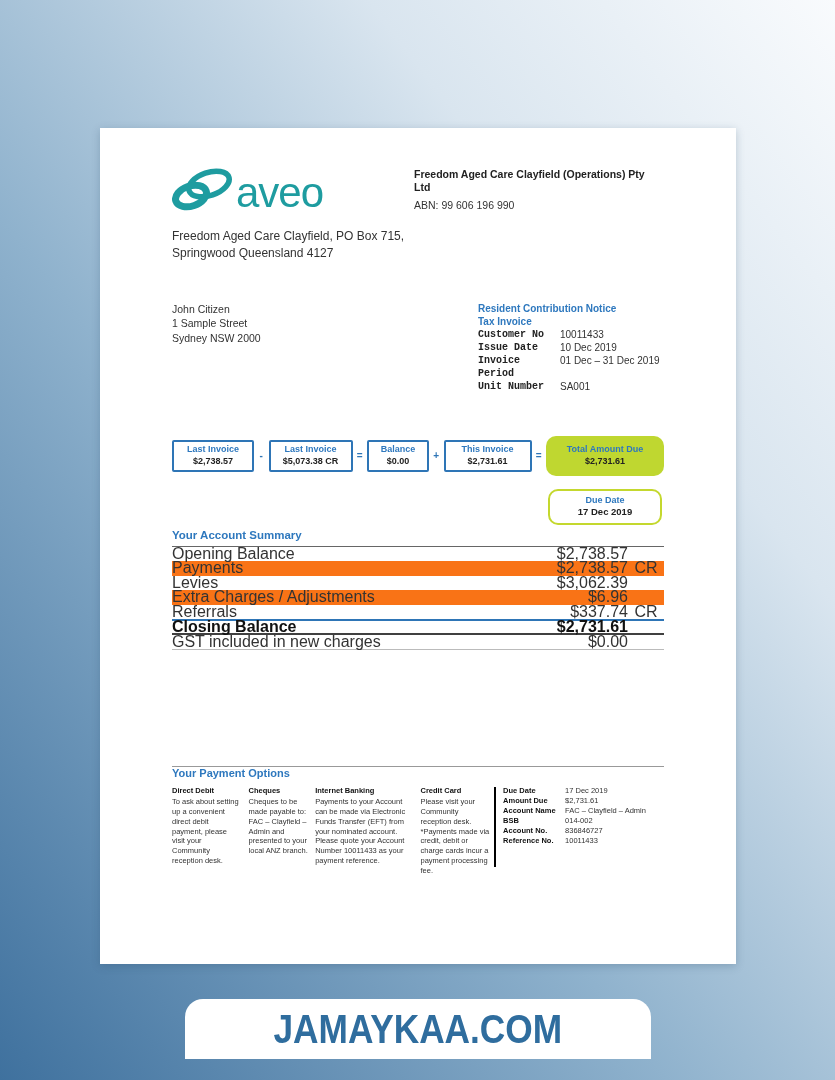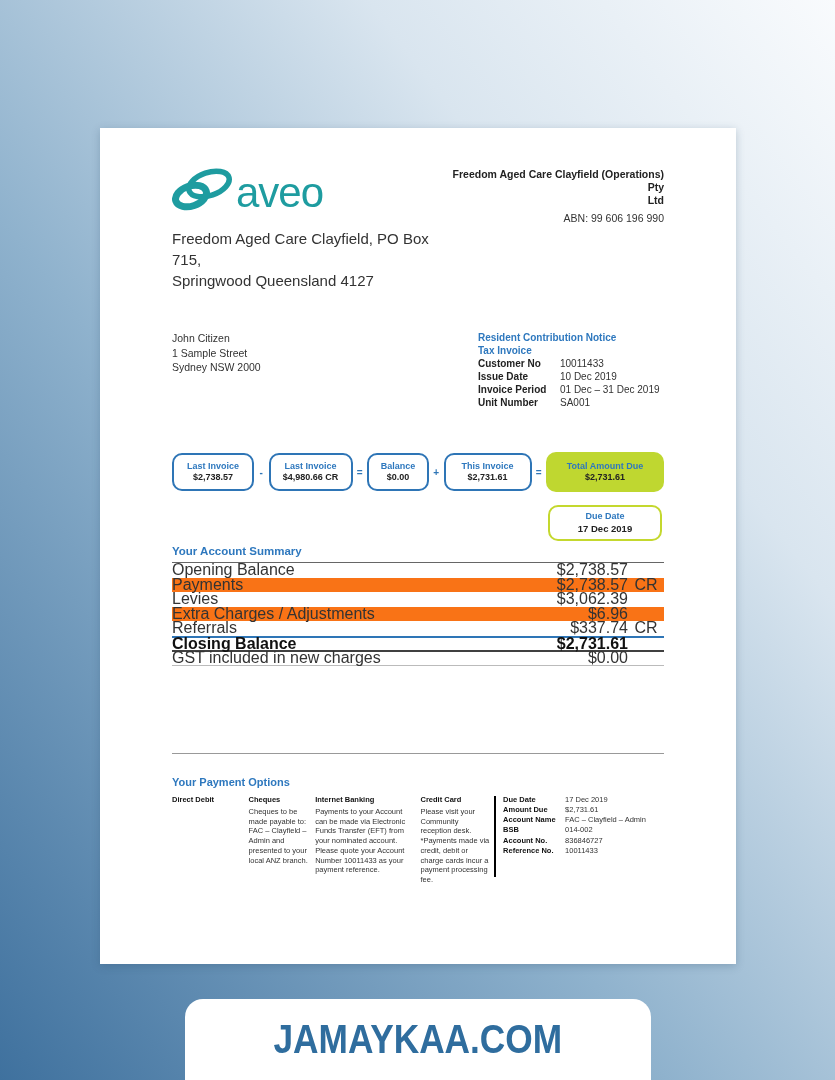--- a/index.html
+++ b/index.html
@@ -13,36 +13,36 @@
   }
   .page {
     position:absolute; left:100px; top:128px; width:636px; height:836px;
     background:#ffffff; box-shadow:0 2px 8px rgba(40,70,100,.25);
     padding:40px 72px 0 72px;
   }
   
   .hdr { display:flex; justify-content:space-between; align-items:flex-start; }
   .logo-wrap { display:flex; align-items:center; }
   .logo-word { font-size:42px; letter-spacing:-1px; color:#1E9CA0; line-height:0.9; margin-left:2px; }
-  .co-block { text-align:right; width:250px; }
+  .co-block { width:250px; }
   .co-name { font-size:10.5px; font-weight:bold; color:#222; line-height:1.25; white-space:pre-line; }
   .co-abn { font-size:10.5px; color:#333; margin-top:5px; }
-  .sender { margin-top:10px; font-size:15px; line-height:1.4; color:#333; }
+  .sender { margin-top:10px; font-size:12px; line-height:1.4; color:#333; }
   
   .info { display:flex; margin-top:40px; }
   .recipient { width:306px; font-size:10.5px; line-height:1.4; color:#333; }
   .notice { width:186px; font-size:10px; }
   .notice-title { color:#2E78BE; font-weight:bold; line-height:1.3; }
   .meta-row { display:flex; line-height:1.3; }
-  .meta-label { width:82px; font-weight:bold; color:#222; }
+  .meta-label { width:82px; font-weight:bold; color:#222;font-family:Liberation Mono, monospace; }
   .meta-value { color:#333; }
   
   .flow { display:flex; align-items:center; margin-top:44px; height:38px; }
   .fbox {
-    border:2px solid #2E75B6; border-radius:10px; height:38px;
+    border:2px solid #2E75B6; border-radius:2px; height:32px;
     display:flex; flex-direction:column; justify-content:center; align-items:center;
     background:#fff; padding:0 4px;
   }
   .fbox .fl { color:#2E78BE; font-weight:bold; font-size:9px; line-height:1.25; }
   .fbox .fv { color:#222; font-weight:bold; font-size:9px; line-height:1.25; }
   .fbox.w1 { width:82px; } .fbox.w2 { width:84px; } .fbox.w3 { width:62px; } .fbox.w4 { width:88px; }
   .fbox.green { width:118px; background:#BFD730; border:none; height:40px; border-radius:10px; }
   .op { color:#2E75B6; font-weight:bold; font-size:10px; flex:1; text-align:center; }
   .due-row { display:flex; justify-content:flex-end; margin-top:14px; padding-right:2px; }
   .due-box {
@@ -55,36 +55,36 @@
   .sum-h { color:#2E78BE; font-weight:bold; font-size:11.5px; margin-top:4px; }
   .sum-table { margin-top:5px; width:100%; border-top:1px solid #666; }
   .srow { display:flex; align-items:center; height:14.5px; font-size:16px; color:#333; }
   .srow .lbl { flex:1; }
   .srow .amt { width:86px; text-align:right; }
   .srow .cr { width:36px; text-align:center; }
   .srow.shade { background:#f97316; }
   .srow.closing { font-weight:bold; color:#111; border-top:2px solid #2E75B6; border-bottom:2px solid #404040; height:16px; }
   .srow.last { border-bottom:1px solid #bbb; }
   
-  .pay { margin-top:87px; border-top:1px solid #999; padding-top:22px; }
+  .pay { margin-top:116px; border-top:1px solid #999; padding-top:0; }
   .pay-h { color:#2E78BE; font-weight:bold; font-size:11px; }
   .pay-cols { display:flex; margin-top:7px; font-size:7.5px; line-height:1.3; color:#333; }
   .pcol .pt { font-weight:bold; color:#111; margin-bottom:2px; }
   .pcol.c1 { width:68px; margin-right:9px; }
   .pcol.c2 { width:62px; margin-right:5px; }
   .pcol.c3 { width:100px; margin-right:6px; }
   .pcol.c4 { width:70px; margin-right:4px; }
   .pdivider { border-left:2.5px solid #000; margin:1px 7px 8px 0; }
   .pdetails { width:162px; }
   .drow { display:flex; line-height:1.35; }
   .drow .dl { width:62px; font-weight:bold; color:#111; }
   .drow .dv { flex:1; color:#333; }
   
   .wm {
-    position:absolute; left:185px; top:999px; width:466px; height:81px;
+    position:absolute; left:185px; top:999px; width:466px; height:60px;
     background:#ffffff; border-radius:18px 18px 0 0;
     display:flex; align-items:center; justify-content:center;
   }
   .wm-text {
     color:#2F6D9E; font-weight:bold; font-size:41px; letter-spacing:0px;
     transform:scaleX(0.86); white-space:nowrap;
   }
 </style>
 </head>
 <body>
@@ -143,21 +143,21 @@
   </div>
 
   <div class="flow">
     <div class="fbox w1">
       <div class="fl">Last Invoice</div>
       <div class="fv">$2,738.57</div>
     </div>
     <div class="op">-</div>
     <div class="fbox w2">
       <div class="fl">Last Invoice</div>
-      <div class="fv">$4,980.66 CR</div>
+      <div class="fv">$5,073.38 CR</div>
     </div>
     <div class="op">=</div>
     <div class="fbox w3">
       <div class="fl">Balance</div>
       <div class="fv">$0.00</div>
     </div>
     <div class="op">+</div>
     <div class="fbox w4">
       <div class="fl">This Invoice</div>
       <div class="fv">$2,731.61</div>
@@ -213,20 +213,21 @@
       <span class="amt">$0.00</span>
       <span class="cr"></span>
     </div>
   </div>
 
   <div class="pay">
     <div class="pay-h">Your Payment Options</div>
     <div class="pay-cols">
       <div class="pcol c1">
         <div class="pt">Direct Debit</div>
+        <div>To ask about setting up a convenient direct debit payment, please visit your Community reception desk.</div>
       </div>
       <div class="pcol c2">
         <div class="pt">Cheques</div>
         <div>Cheques to be made payable to: FAC – Clayfield – Admin and presented to your local ANZ branch.</div>
       </div>
       <div class="pcol c3">
         <div class="pt">Internet Banking</div>
         <div>Payments to your Account can be made via Electronic Funds Transfer (EFT) from your nominated account. Please quote your Account Number 10011433 as your payment reference.</div>
       </div>
       <div class="pcol c4">

